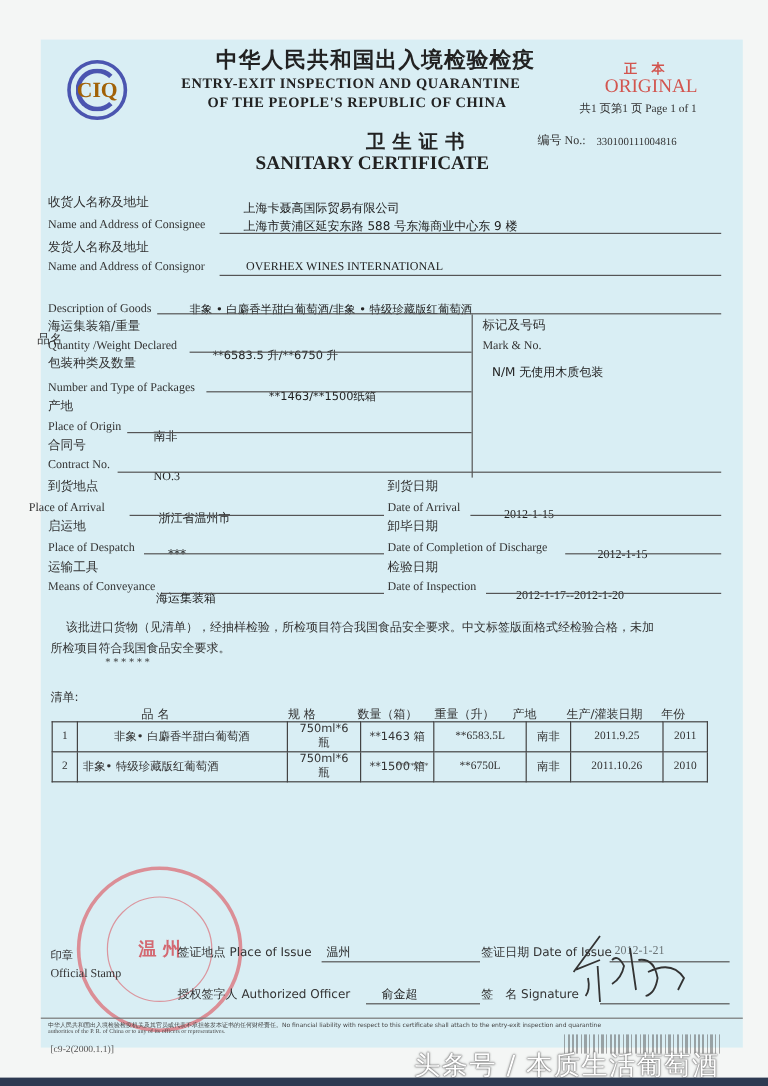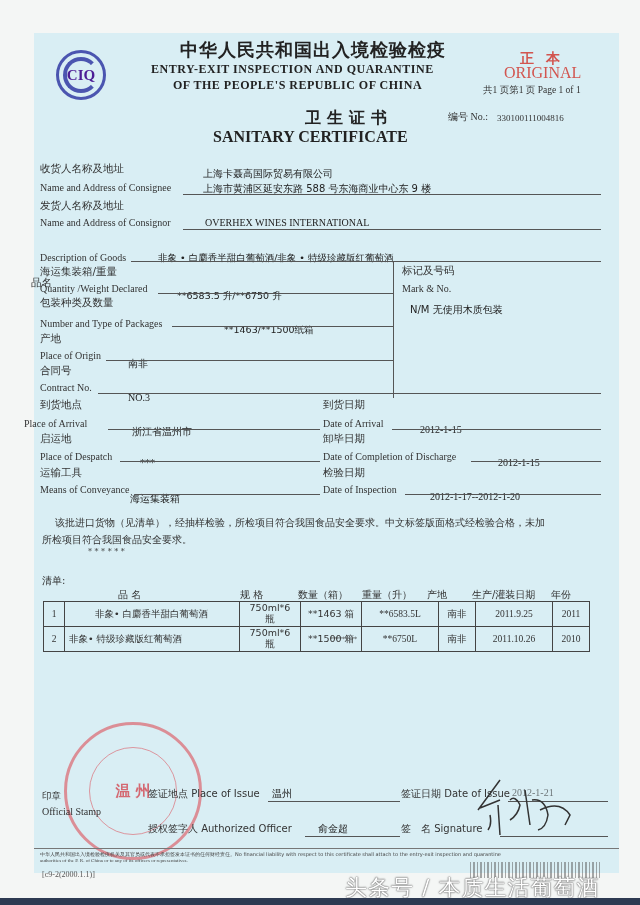--- a/index.html
+++ b/index.html
@@ -19,26 +19,26 @@
   .line { position:absolute; height:1px; background:#555; }
   .vline { position:absolute; width:1px; background:#555; }
   
   .logo {
     position:absolute; left:56px; top:50px; width:50px; height:50px; border:3px solid #4b55b0; border-radius:50%;
     box-sizing:border-box; display:flex; align-items:center; justify-content:center;
   }
   .logo-inner {
     width:36px; height:36px; border:4px solid #4b55b0; border-right-color:transparent; border-radius:50%;
     box-sizing:border-box; display:flex; align-items:center; justify-content:center;
-    font-family:"Liberation Serif", serif; font-weight:bold; color:#4c1d95; font-size:15px;text-align:center;
+    font-family:"Liberation Serif", serif; font-weight:bold; color:#a16207; font-size:18px;text-align:center;
   }
   .t-cn { left:180px; top:38px; font-size:18px; font-weight:bold; letter-spacing:1px; color:#222; }
   .t-en1 { left:151px; top:62px; font-size:12px; font-weight:bold; color:#222; font-family:"Liberation Serif", serif; letter-spacing:0.5px; }
   .t-en2 { left:173px; top:78px; font-size:12px; font-weight:bold; color:#222; font-family:"Liberation Serif", serif; letter-spacing:0.5px; }
-  .orig-cn { left:520px; top:50px; font-size:14px; color:#d2554f; font-weight:bold; letter-spacing:12px; }
+  .orig-cn { left:520px; top:50px; font-size:11px; color:#d2554f; font-weight:bold; letter-spacing:12px; }
   .orig-en { left:504px; top:64px; font-size:16px; color:#d2554f; font-family:"Liberation Serif", serif; }
   .page { left:483px; top:84px; font-size:9.5px; font-family:"Liberation Serif", serif; color:#333; }
   .cert-cn { left:268px; top:108px; font-size:16px; font-weight:bold; letter-spacing:6px; color:#222;margin-left:37px; }
   .cert-en { left:213px; top:128px; font-size:16px; font-weight:bold; color:#222; font-family:"Liberation Serif", serif; }
   .certno-lbl { left:448px; top:110px; font-size:10px; font-family:"Liberation Serif", serif; color:#333; }
   .certno { left:497px; top:113px; font-size:9px; font-family:"Liberation Serif", serif; color:#333; }
   
   table.items {
     position:absolute; left:43px; top:601px; border-collapse:collapse; font-size:9.5px;
     font-family:"Liberation Serif", "DejaVu Sans", serif;

